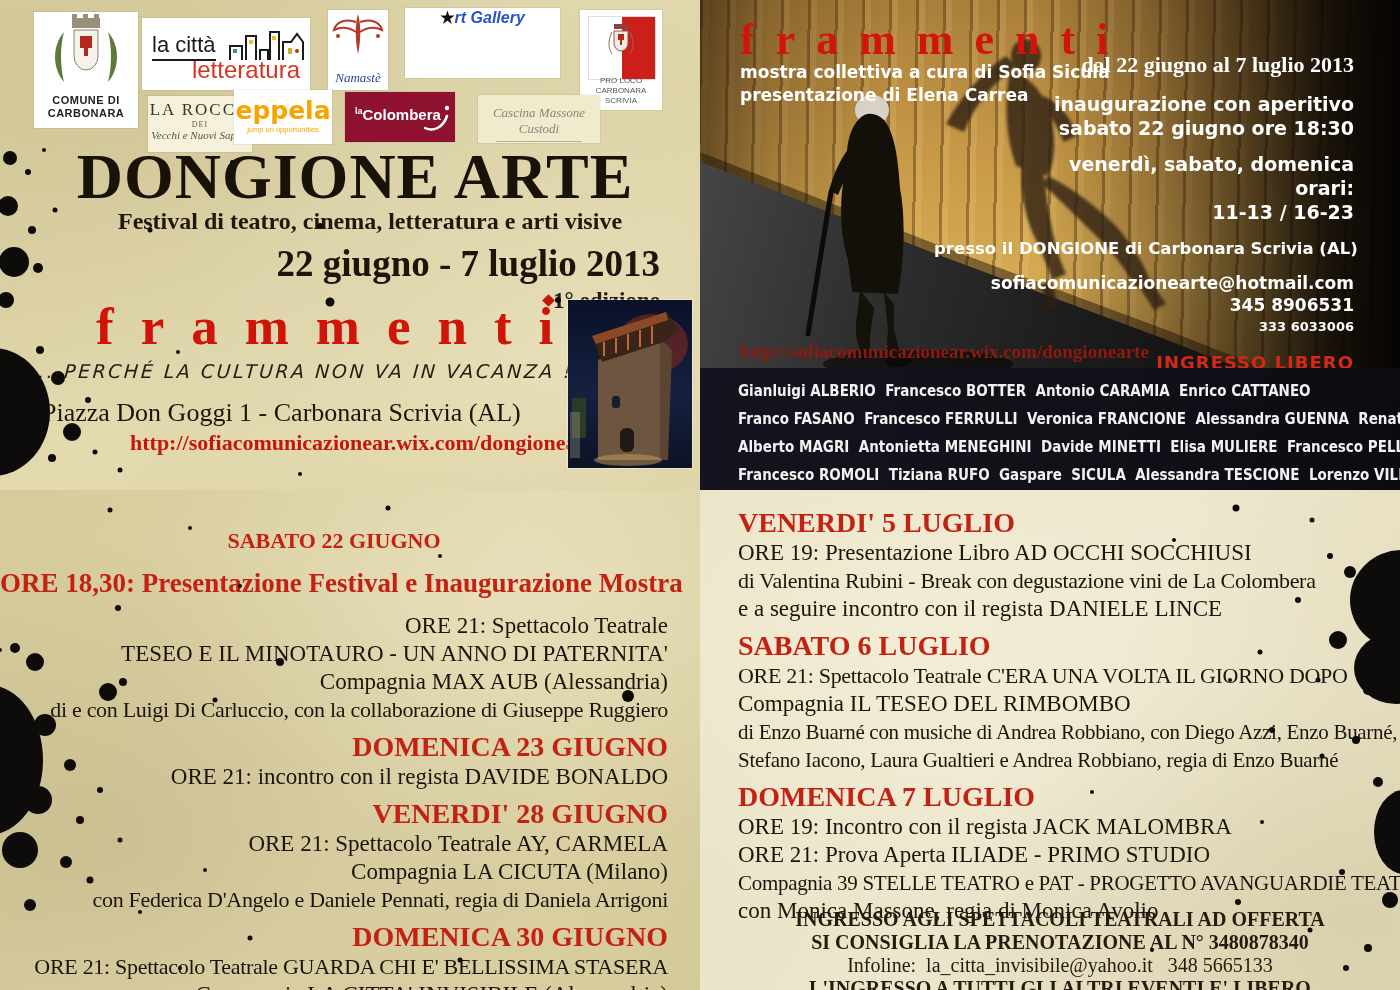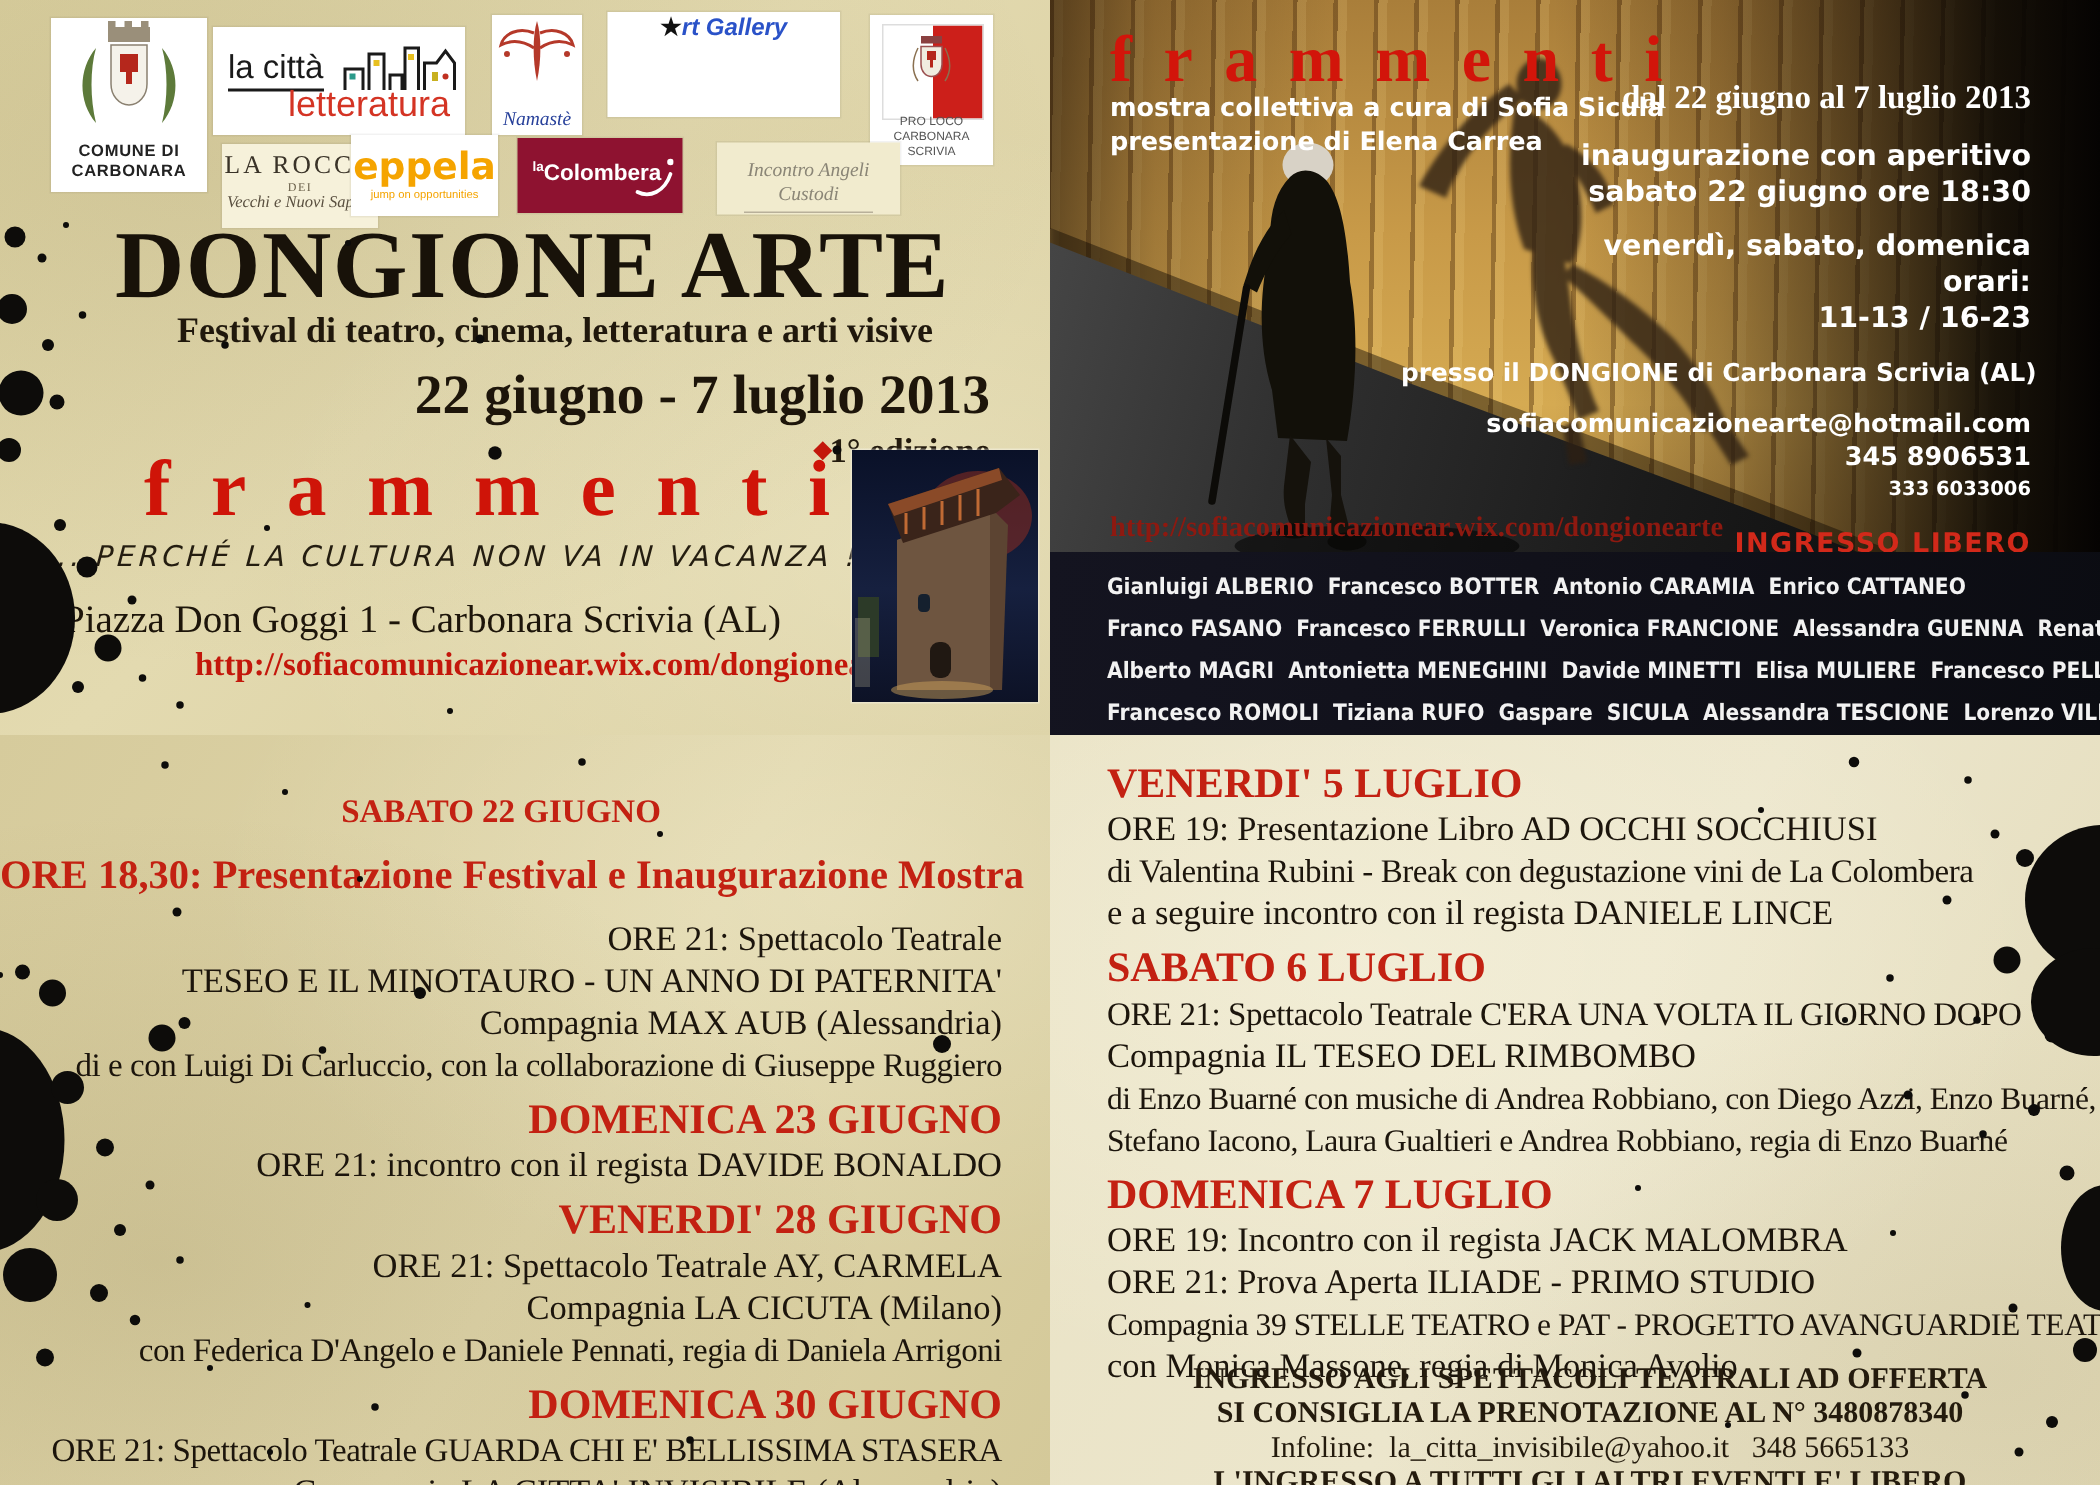--- a/index.html
+++ b/index.html
@@ -175,21 +175,21 @@
       <div style="position:absolute;left:10px;top:14px;color:#fff;font-family:'Liberation Sans',sans-serif;font-size:15px;font-weight:bold;">
         <sup style="font-size:9px;">la</sup><span>Colombera</span>
       </div>
       <svg style="position:absolute;right:6px;top:8px;" width="26" height="34" viewBox="0 0 26 34">
         <path d="M2,28 C10,32 20,28 24,16" fill="none" stroke="#fff" stroke-width="2.5" stroke-linecap="round"></path>
         <circle cx="24" cy="8" r="2.2" fill="#fff"></circle>
       </svg>
     </div>
 
     <div class="logobox" style="left:478px;top:95px;width:122px;height:48px;background:#f1ebce;">
-      <div style="text-align:center;font-style:italic;font-size:13px;color:#8a8576;margin-top:10px;font-family:'Liberation Serif',serif;">Incontro Angeli Custodi</div>
+      <div style="text-align:center;font-style:italic;font-size:13px;color:#8a8576;margin-top:10px;font-family:'Liberation Serif',serif;">Cascina Massone Custodi</div>
       <div style="margin:4px auto 0;width:70%;border-top:1px solid #b8b09a;"></div>
     </div>
 
     <div id="tl-title">DONGIONE ARTE</div>
     <div id="tl-sub">Festival di teatro, cinema, letteratura e arti visive</div>
     <div id="tl-dates">22 giugno - 7 luglio 2013</div>
     <div id="tl-edition">1° edizione</div>
     <div class="reddot"></div>
     <div id="tl-framm">frammenti</div>
     <div id="tl-slogan">... PERCHÉ LA CULTURA NON VA IN VACANZA !</div>

